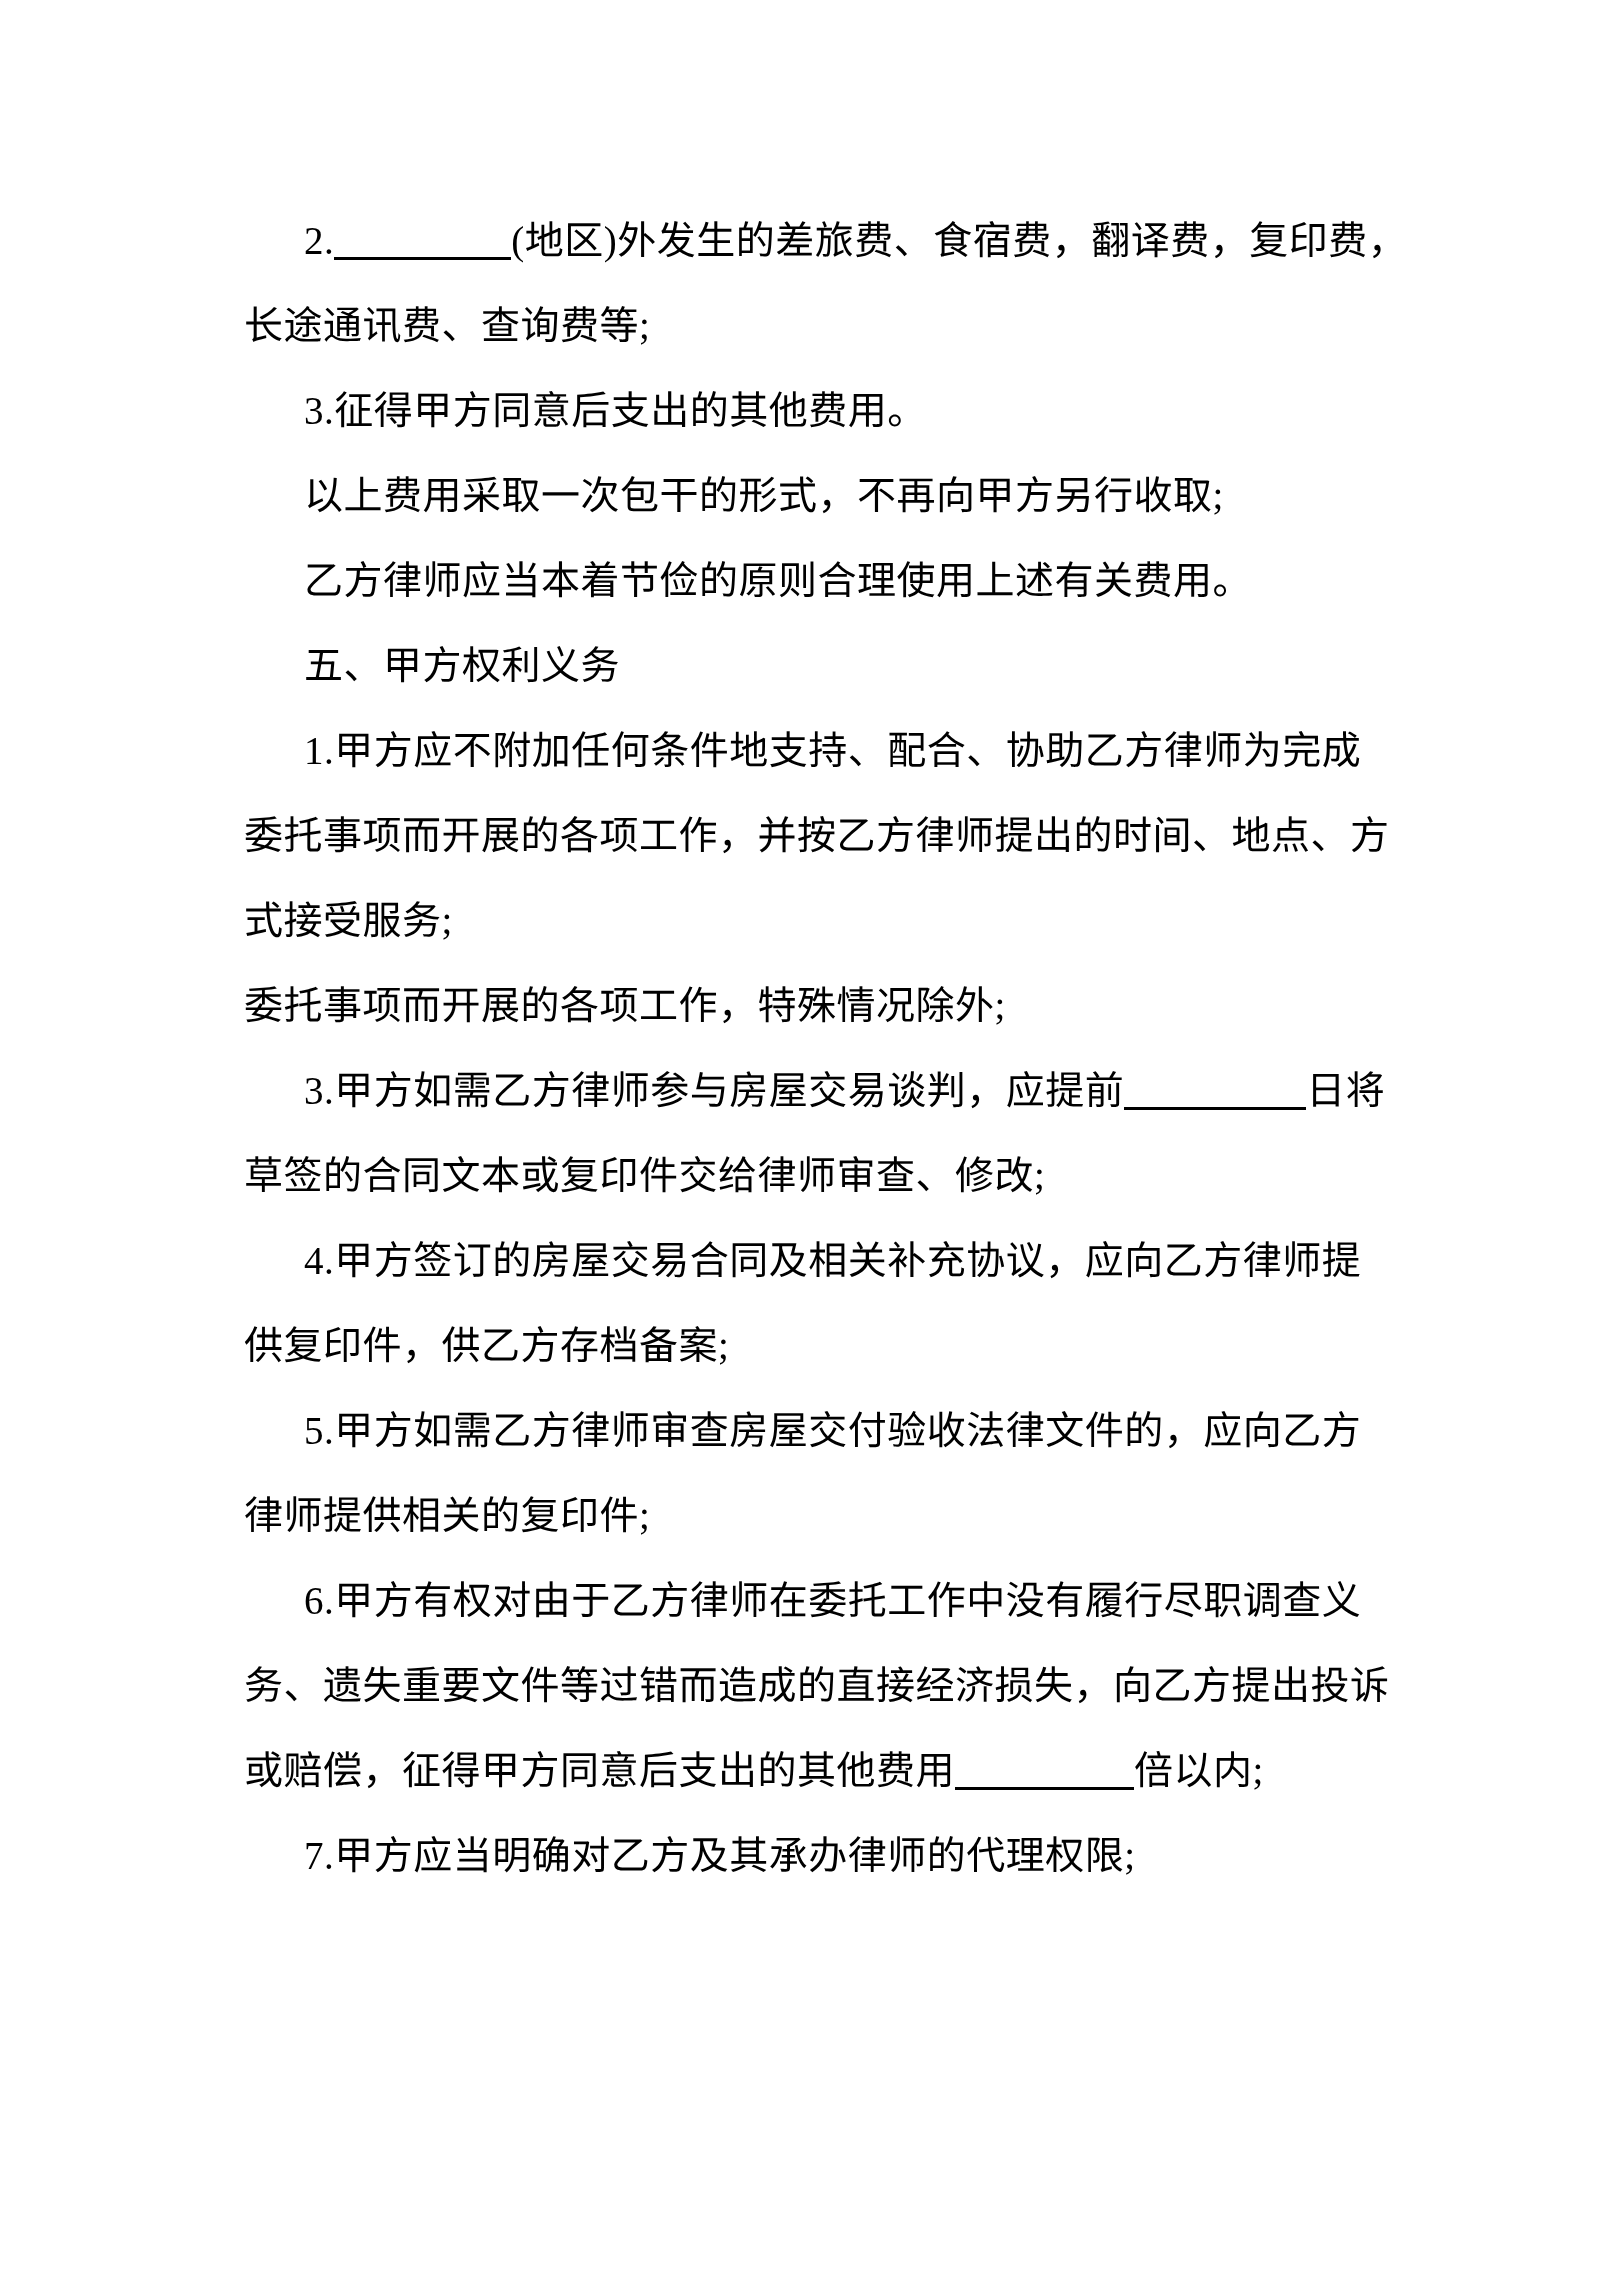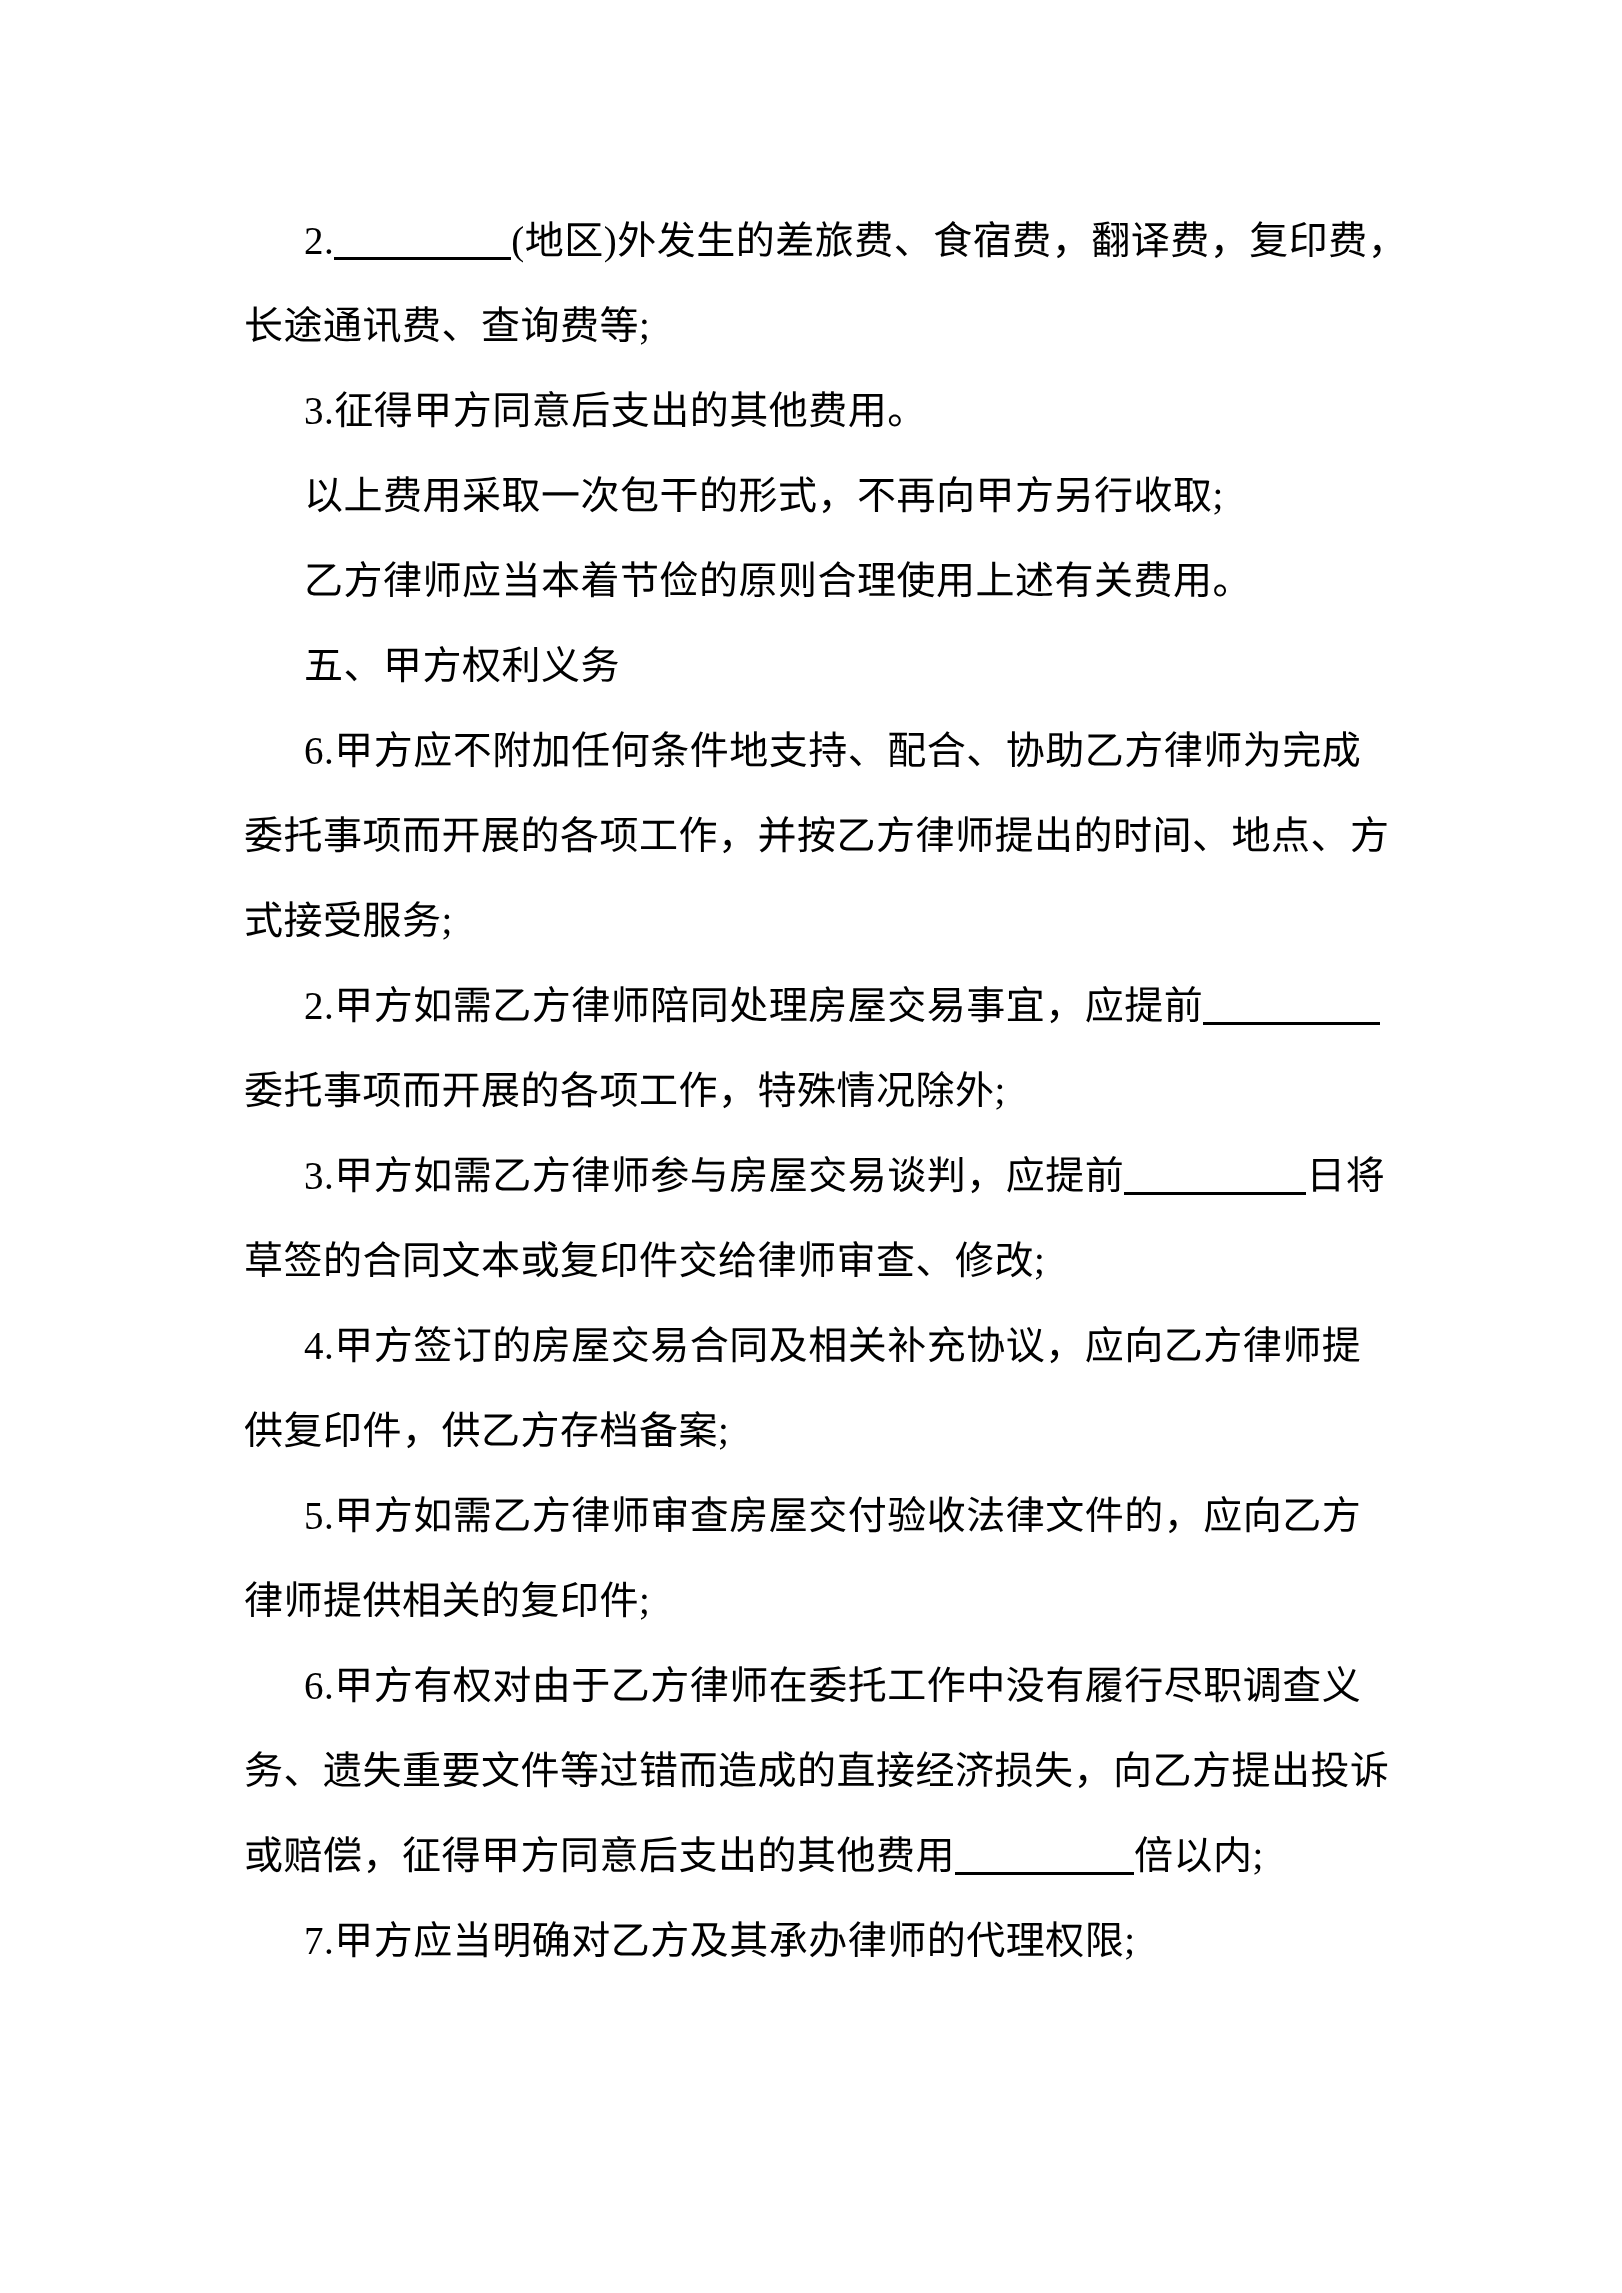--- a/index.html
+++ b/index.html
@@ -48,24 +48,23 @@
 <body style="background: rgb(255, 255, 255);">
 
 <div class="page">
   <div class="doc" style="color: rgb(0, 0, 0);">
       <div class="line indent"><span>2.</span><span class="blank" style="width: 177px; border-bottom-color: rgb(0, 0, 0);"></span><span>(地区)外发生的差旅费、食宿费，翻译费，复印费，</span></div>
       <div class="line"><span>长途通讯费、查询费等;</span></div>
       <div class="line indent"><span>3.征得甲方同意后支出的其他费用。</span></div>
       <div class="line indent"><span>以上费用采取一次包干的形式，不再向甲方另行收取;</span></div>
       <div class="line indent"><span>乙方律师应当本着节俭的原则合理使用上述有关费用。</span></div>
       <div class="line indent"><span>五、甲方权利义务</span></div>
-      <div class="line indent"><span>6.甲方应不附加任何条件地支持、配合、协助乙方律师为完成</span></div>
+      <div class="line indent"><span>1.甲方应不附加任何条件地支持、配合、协助乙方律师为完成</span></div>
       <div class="line"><span>委托事项而开展的各项工作，并按乙方律师提出的时间、地点、方</span></div>
       <div class="line"><span>式接受服务;</span></div>
-      <div class="line indent"><span>2.甲方如需乙方律师陪同处理房屋交易事宜，应提前</span><span class="blank" style="width: 177px; border-bottom-color: rgb(0, 0, 0);"></span></div>
       <div class="line"><span>委托事项而开展的各项工作，特殊情况除外;</span></div>
       <div class="line indent"><span>3.甲方如需乙方律师参与房屋交易谈判，应提前</span><span class="blank" style="width: 182px; border-bottom-color: rgb(0, 0, 0);"></span><span>日将</span></div>
       <div class="line"><span>草签的合同文本或复印件交给律师审查、修改;</span></div>
       <div class="line indent"><span>4.甲方签订的房屋交易合同及相关补充协议，应向乙方律师提</span></div>
       <div class="line"><span>供复印件，供乙方存档备案;</span></div>
       <div class="line indent"><span>5.甲方如需乙方律师审查房屋交付验收法律文件的，应向乙方</span></div>
       <div class="line"><span>律师提供相关的复印件;</span></div>
       <div class="line indent"><span>6.甲方有权对由于乙方律师在委托工作中没有履行尽职调查义</span></div>
       <div class="line"><span>务、遗失重要文件等过错而造成的直接经济损失，向乙方提出投诉</span></div>
       <div class="line"><span>或赔偿，征得甲方同意后支出的其他费用</span><span class="blank" style="width: 179px; border-bottom-color: rgb(0, 0, 0);"></span><span>倍以内;</span></div>

